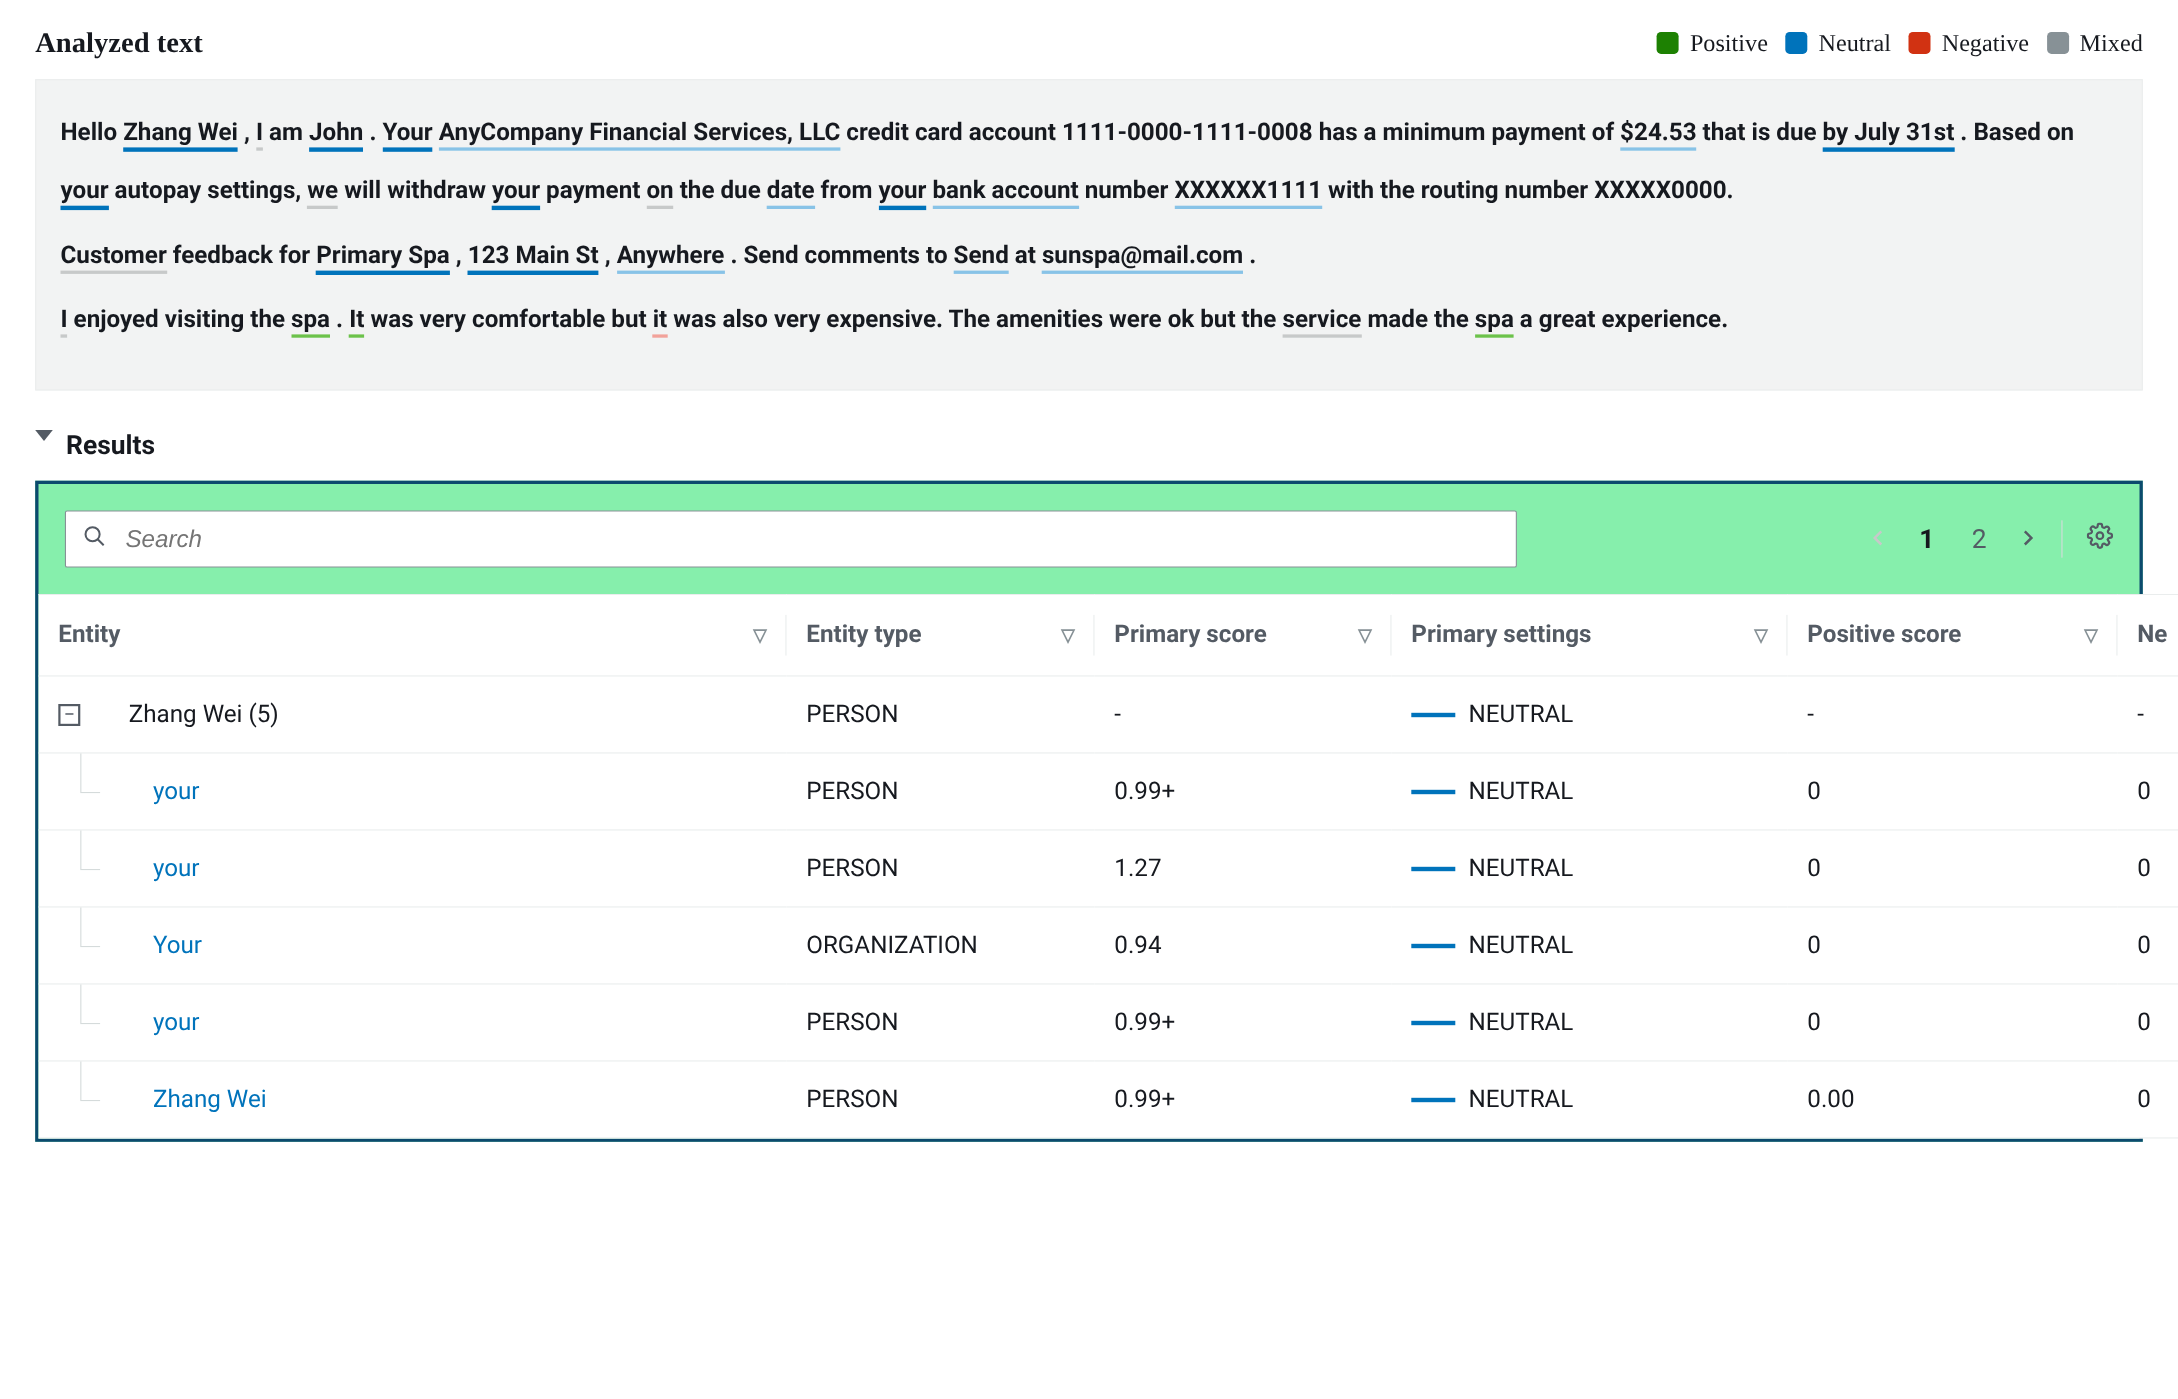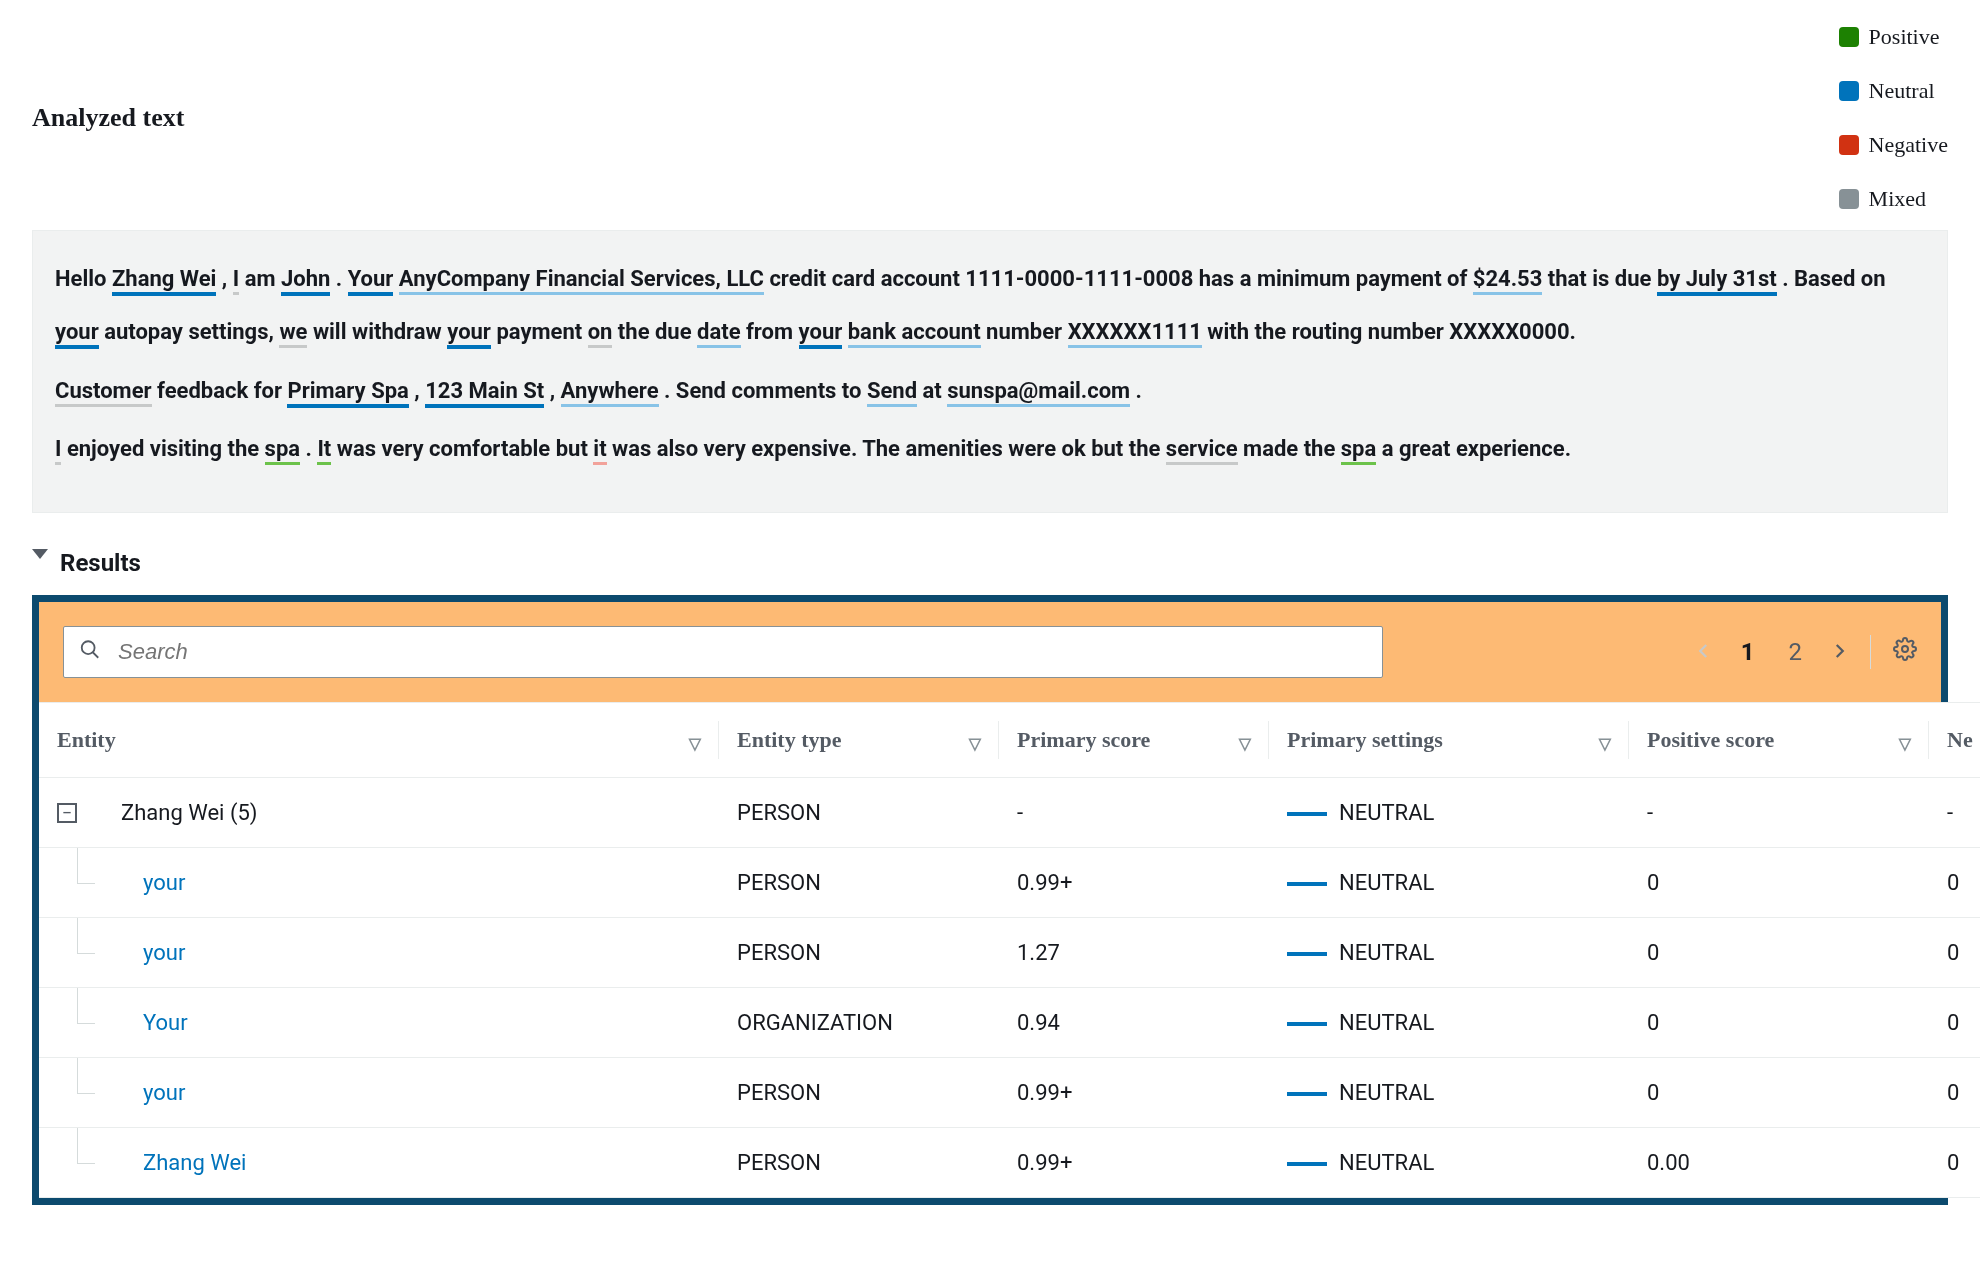--- a/index.html
+++ b/index.html
@@ -18,23 +18,22 @@
     align-items: center;
     margin-bottom: 18px;
     font-family: Liberation Serif, serif;
   }
   .header-title {
     font-size: 26px;
     font-weight: 700;
   }
   .legend {
     display: flex;
-    gap: 28px;
+    gap: 16px;
     font-size: 22px;
-    flex-direction: column;
   }
   .legend-item {
     display: flex;
     align-items: center;
     gap: 10px;
   }
   .swatch {
     width: 20px;
     height: 20px;
     border-radius: 4px;
@@ -69,22 +68,22 @@
     cursor: pointer;
   }
   .caret-down-fill {
     width: 0; height: 0;
     border-left: 8px solid transparent;
     border-right: 8px solid transparent;
     border-top: 10px solid #545b64;
   }
 
   .results-panel {
-    border: 7px solid #0c4a6e;
-    background: #fdba74;
+    border: 3px solid #0c4a6e;
+    background: #86efac;
     padding: 24px 0 0 0;
   }
   .toolbar {
     display: flex;
     align-items: center;
     gap: 24px;
     padding: 0 24px 24px 24px;
   }
   .search-wrap {
     flex: 0 0 auto;
@@ -138,22 +137,21 @@
     color: #545b64;
     padding: 24px 18px;
     border-top: 1px solid #eaeded;
     border-bottom: 1px solid #eaeded;
     background: #fff;
     position: relative;
   }
   table.results th .th-inner {
     display: flex;
     justify-content: space-between;
-    align-items: flex-end;
-    font-family: Liberation Serif, serif;
+    align-items: center;
   }
   .sort-caret {
     color: #879196;
     font-size: 16px;
   }
   table.results th::after {
     content: "";
     position: absolute;
     right: 0;
     top: 18px;

